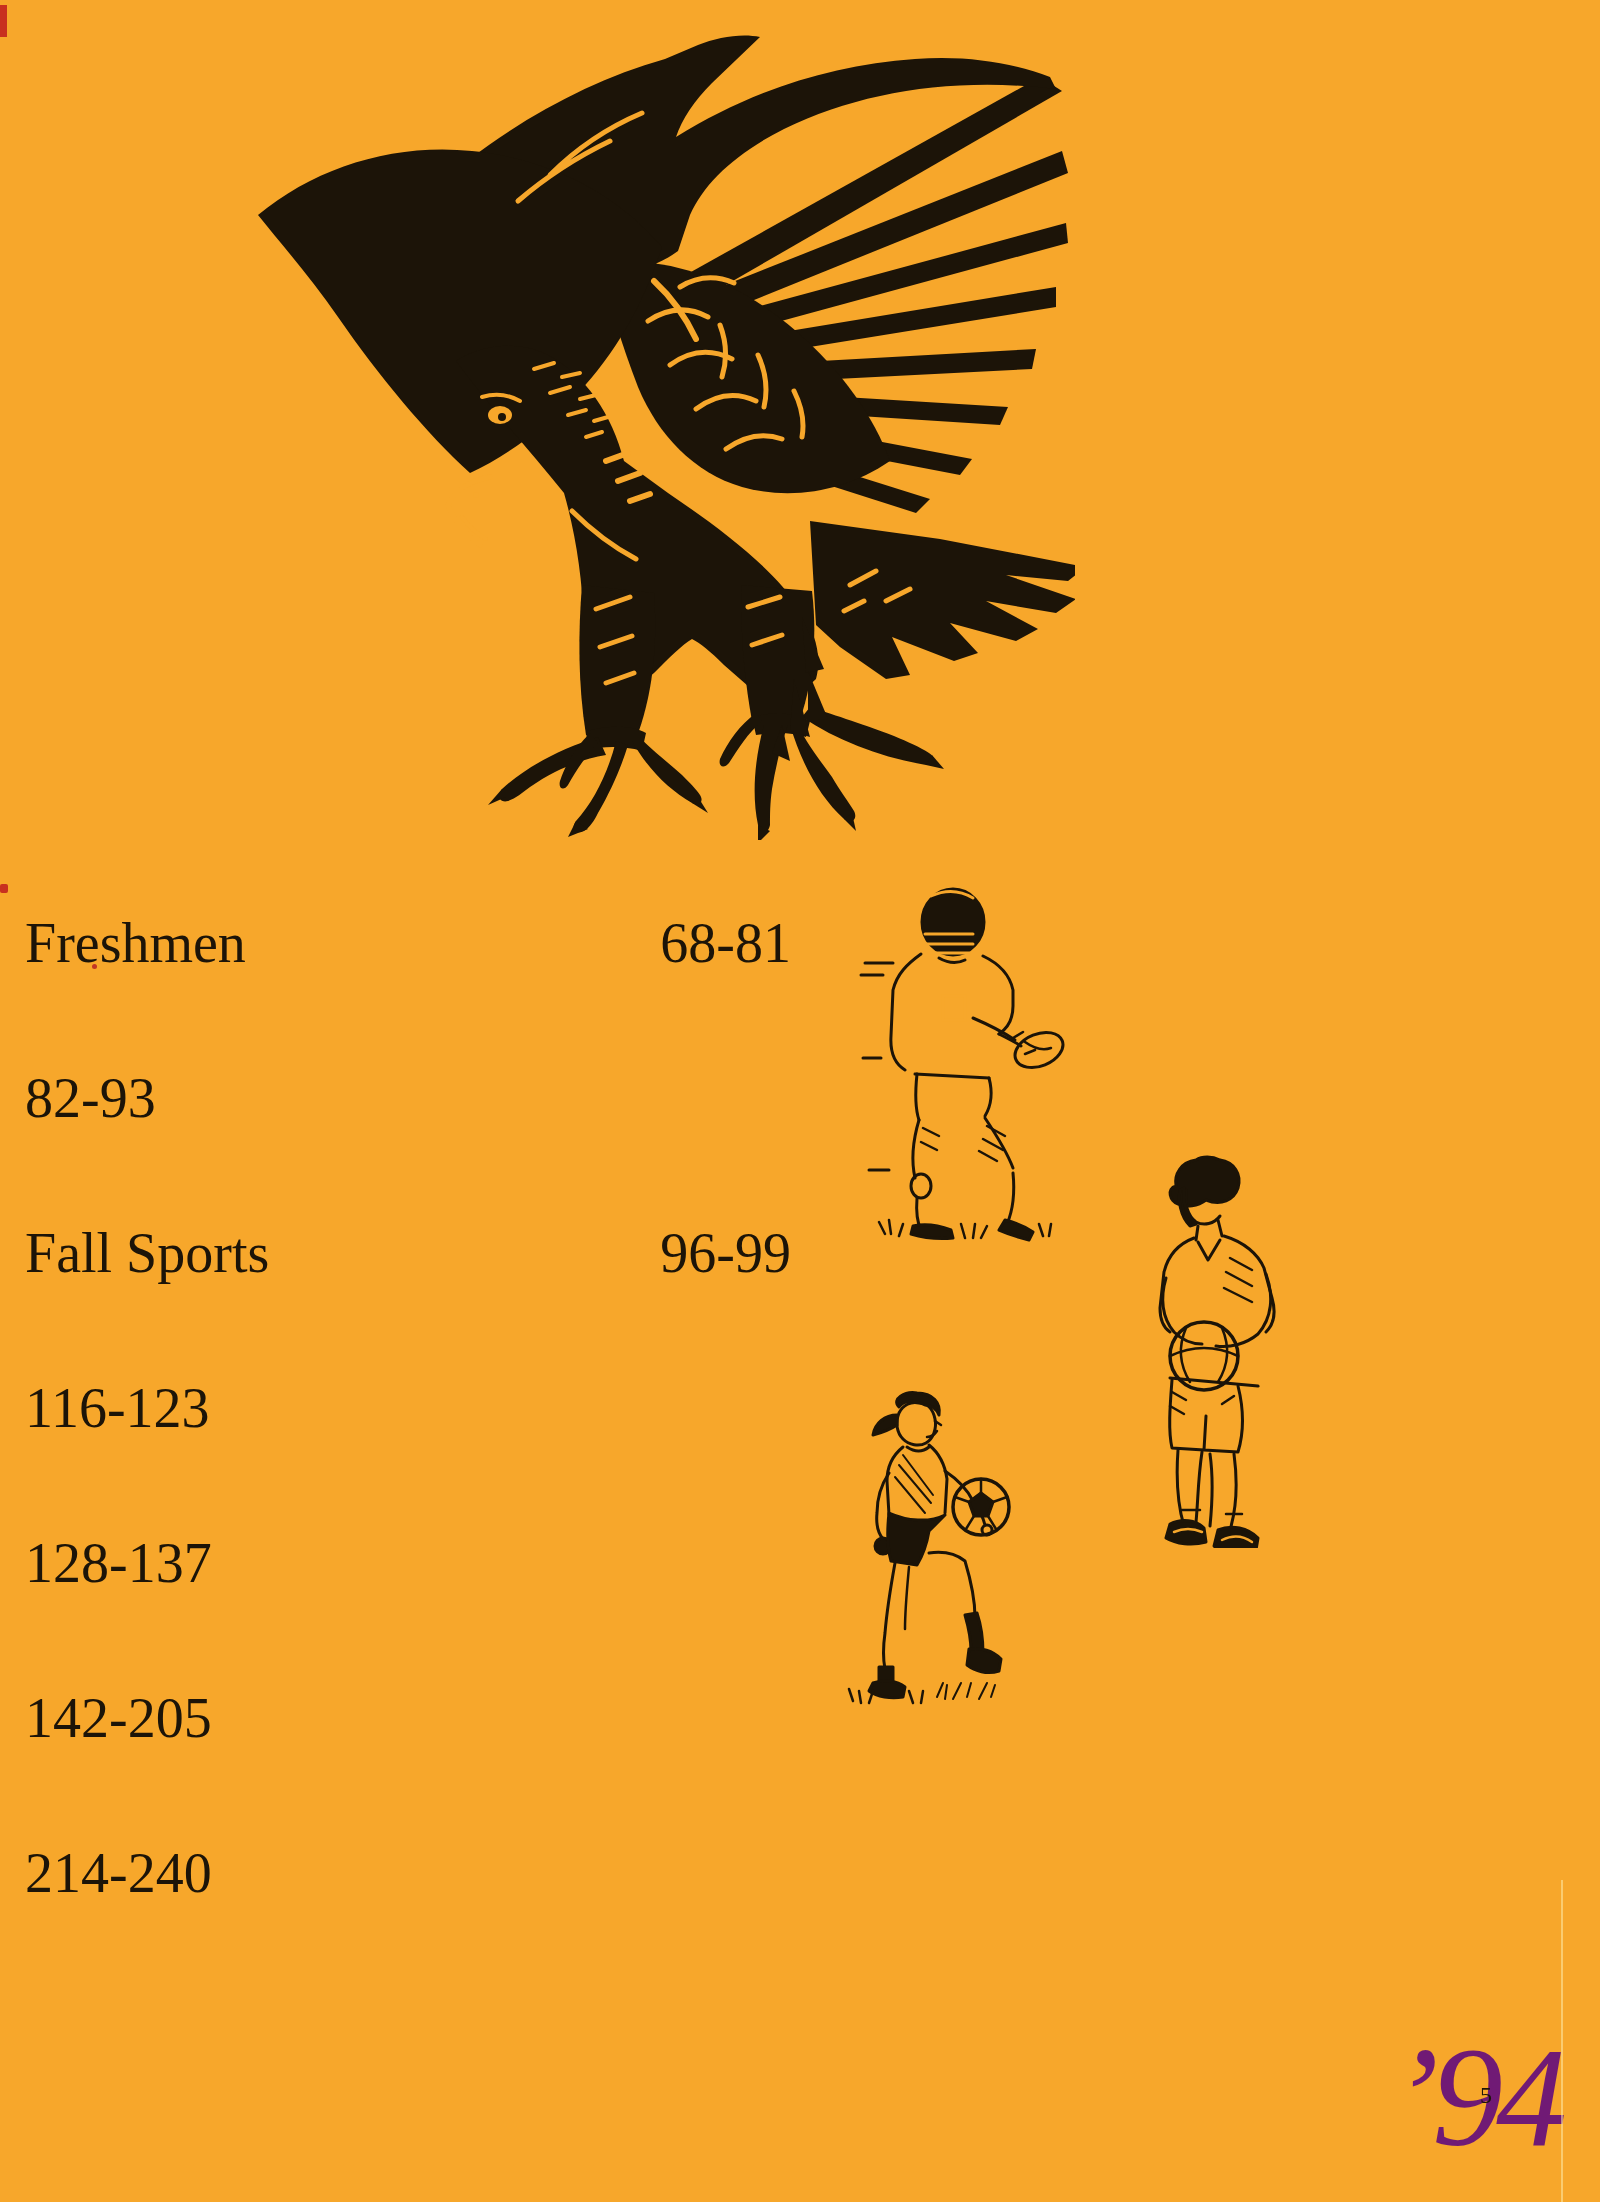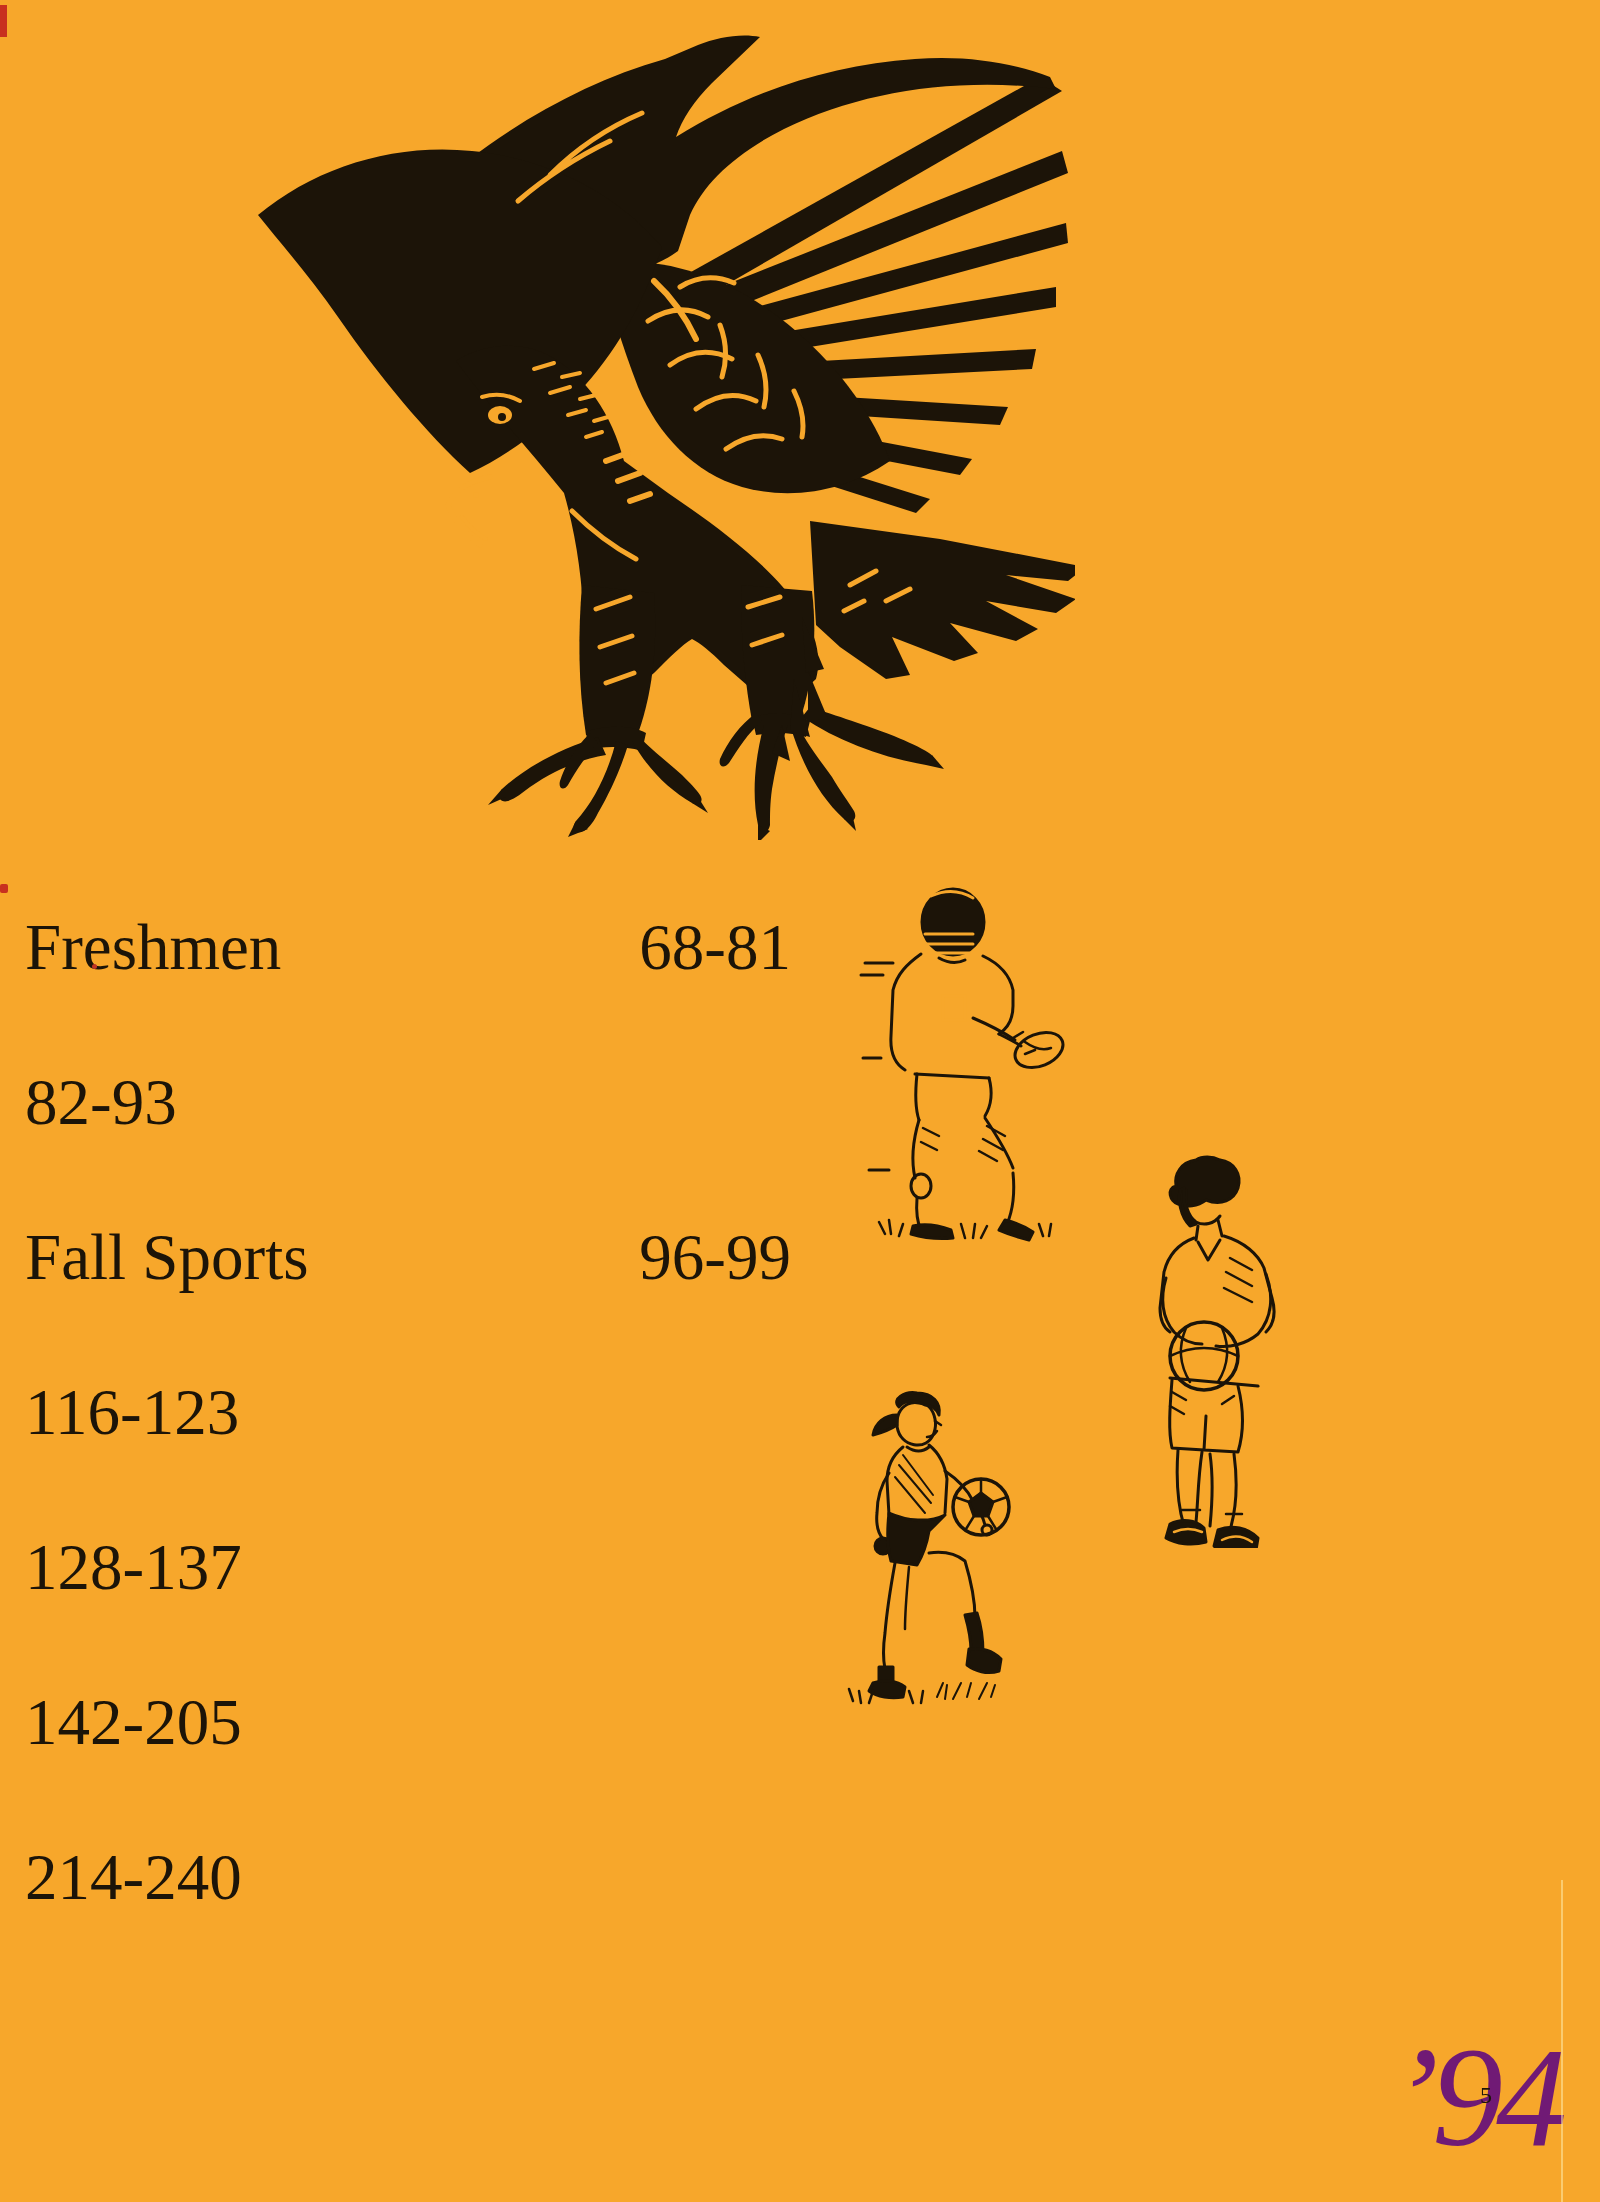--- a/index.html
+++ b/index.html
@@ -8,21 +8,21 @@
     background:#F7A72B;
     font-family:"Liberation Serif", serif;
   }
   svg{position:absolute;display:block;}
   .ink{fill:#1C1408;}
   .oline{stroke:#F7A72B;fill:none;stroke-linecap:round;}
   .sk{stroke:#1C1408;fill:none;stroke-linecap:round;stroke-linejoin:round;}
   .toc-row{
     position:absolute;left:25px;width:766px;
     display:flex;justify-content:space-between;align-items:baseline;
-    font-size:65px;line-height:1;color:#1C1408;white-space:nowrap;
+    font-size:56px;line-height:1;color:#1C1408;white-space:nowrap;
   }
   .toc-label{}
   .toc-pages{}
   .year{
     position:absolute;left:1360px;top:2026px;width:200px;text-align:right;
     font-style:italic;font-size:142px;line-height:1;color:#701a75;
     letter-spacing:-7px;
   }
   .pagenum{
     position:absolute;left:1480px;top:2082px;font-size:24px;color:#1C1408;

